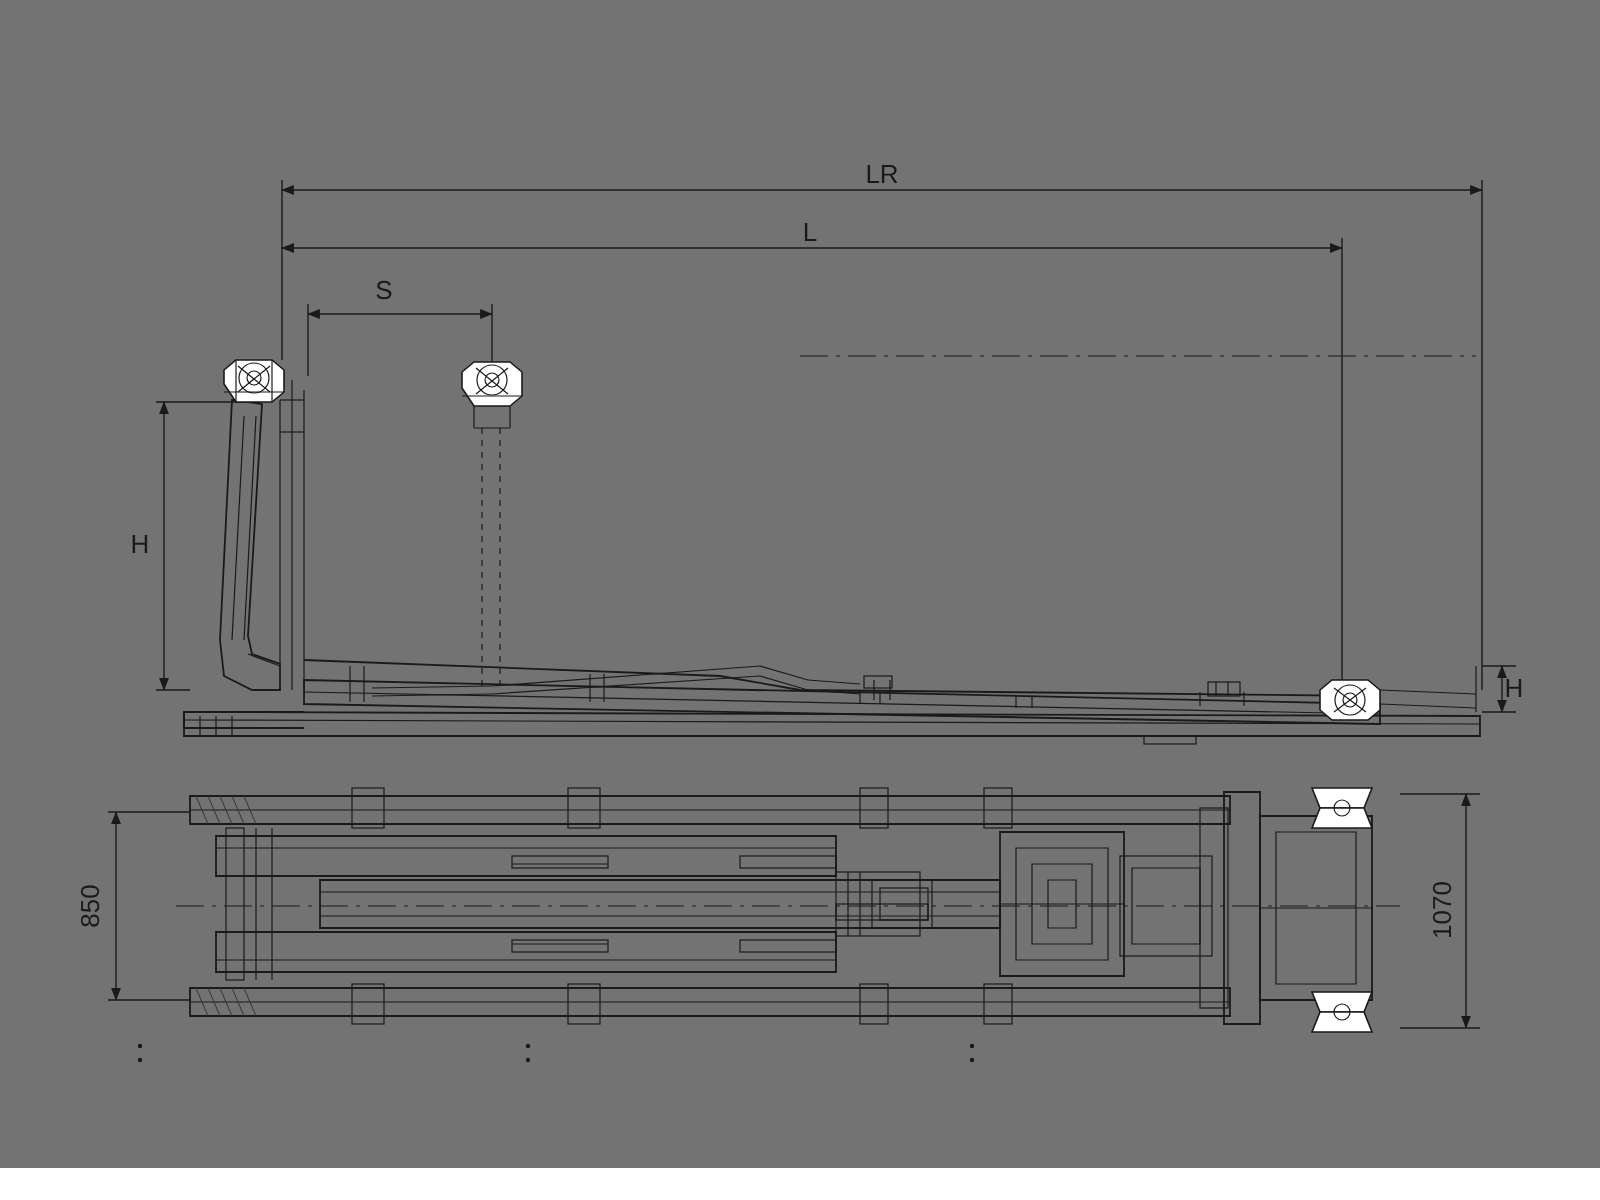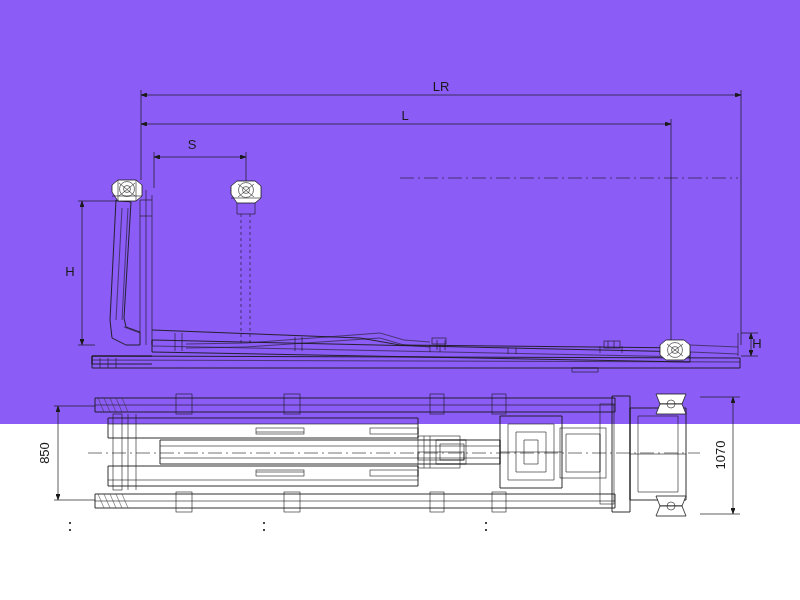--- a/index.html
+++ b/index.html
@@ -9,22 +9,22 @@
   }
   body {
     width: 800px;
     height: 600px;
     font-family: "Liberation Sans", sans-serif;
     overflow: hidden;
   }
   #drawing-root {
     position: relative;
     width: 800px;
-    height: 424px;
-    background: #8b5cf6;
+    height: 584px;
+    background: #737373;
   }
   svg#technical-drawing {
     display: block;
     width: 800px;
     height: 600px;
   }
   .ln {
     stroke: #1a1a1a;
     fill: none;
     stroke-width: 0.9;

